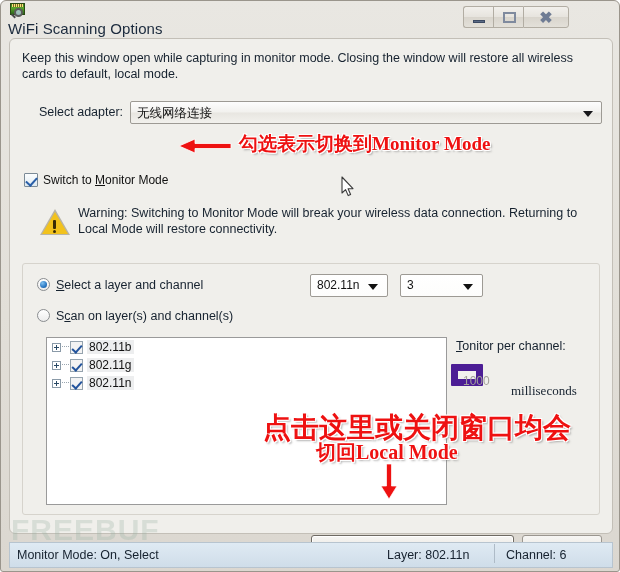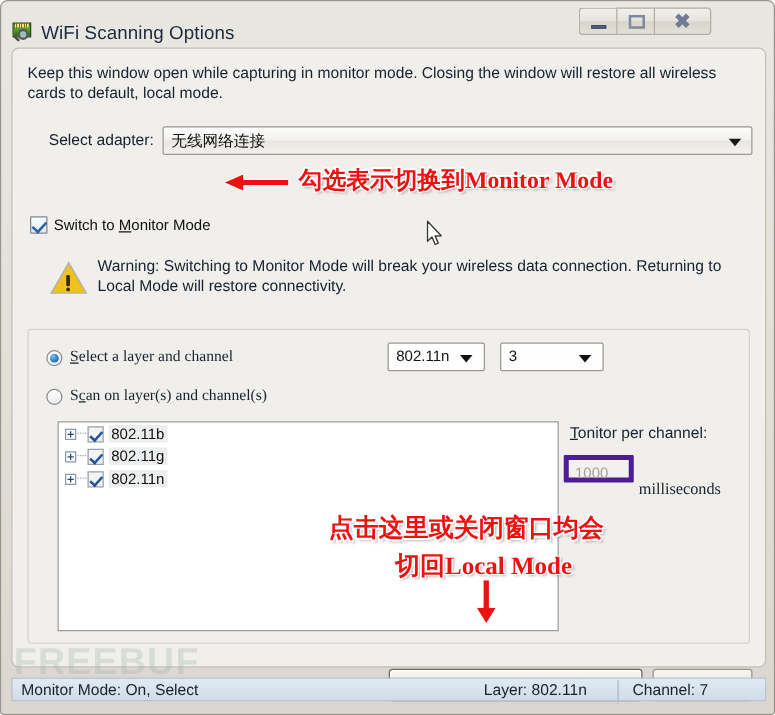--- a/index.html
+++ b/index.html
@@ -26,21 +26,22 @@
     border-radius: 6px 6px 3px 3px;
   }
 
   
   #titlebar {
     position: absolute;
     left: 1px; top: 1px;
     width: 574px; height: 33px;
     box-sizing: border-box;
     display: flex;
-    align-items: flex-end;
+    align-items: flex-start;
+    flex-direction: column;
   }
   #win-icon {
     margin-left: 7px;
     width: 18px; height: 18px;
     position: relative;
     flex: 0 0 auto;
   }
   #win-icon .card {
     position: absolute; left: 1px; top: 1px;
     width: 15px; height: 12px;
@@ -274,21 +275,21 @@
   .radio.sel::after {
     content: "";
     position: absolute;
     left: 2px; top: 2px;
     width: 7px; height: 7px;
     border-radius: 50%;
     background: radial-gradient(circle at 35% 30%, #7fc0f0 0%, #2a78c4 60%, #16518f 100%);
   }
   .radio-row {
     position: absolute;
-    display: flex; align-items: flex-end; font-family: Liberation Serif, serif;
+    display: flex; align-items: flex-start;
   }
   .radio-label {
     margin-left: 6px;
     font-size: 12.5px;
     color: #16222f;
     white-space: nowrap;
   }
   #radio-layer { left: 27px; top: 239px; }
   #radio-scan  { left: 27px; top: 270px; }
 
@@ -383,23 +384,23 @@
   #timeout-label {
     position: absolute;
     left: 446px; top: 300px;
     font-size: 12.5px;
     color: #16222f;
     white-space: nowrap;
   }
   #timeout-input {
     position: absolute;
     left: 441px; top: 325px;
-    width: 56px; height: 22px;
-    box-sizing: border-box;
-    border: 4px solid #4c1d95;
+    width: 32px; height: 22px;
+    box-sizing: border-box;
+    border: 7px solid #4c1d95;
     background: #f2f1ee;
     border-radius: 1px;
   }
   #timeout-input .val {
     position: absolute; left: 5px; top: 3px;
     font-size: 12px;
     color: #a3a09a;
   }
   #timeout-unit {
     position: absolute;
@@ -431,21 +432,21 @@
   }
   #btn-apply {
     left: 512px; top: 496px;
     width: 80px;
   }
 
   
   #statusbar {
     position: absolute;
     left: 8px; top: 541px;
-    width: 604px; height: 19px;
+    width: 604px; height: 26px;
     box-sizing: border-box;
     background: linear-gradient(to bottom,#dfeaf3 0%,#cfdde9 100%);
     border: 1px solid #b7c4cf;
     display: flex;
     align-items: center;
   }
   #status-left {
     position: absolute; left: 7px;
     font-size: 12.5px;
     color: #16222f;
@@ -496,21 +497,21 @@
       2px 2px 2px rgba(120,120,120,0.55);
     pointer-events: none;
     text-align: right;
   }
   #anno-monitor {
     left: 238px; top: 130px;
     font-size: 19px;
   }
   #anno-close-1 {
     left: 262px; top: 408px;
-    font-size: 20px;
+    font-size: 28px;
   }
   #anno-close-2 {
     left: 315px; top: 438px;
     font-size: 20px;
   }
 
   #arrow-left {
     position: absolute;
     left: 176px; top: 137px;
     width: 56px; height: 16px;
@@ -639,21 +640,21 @@
       <span><span></span><span class="ul">A</span><span>pply</span></span>
     </div>
   </div>
 
   <div id="watermark">FREEBUF</div>
 
   <div id="statusbar">
     <div id="status-left">Monitor Mode: On, Select</div>
     <div id="status-layer">Layer: 802.11n</div>
     <div id="status-sep"></div>
-    <div id="status-channel">Channel: 7</div>
+    <div id="status-channel">Channel: 6</div>
   </div>
 
   <svg id="arrow-left" viewBox="0 0 56 16">
     <g>
       <path d="M2,8 L18,1 L18,5.5 L54,5.5 L54,10.5 L18,10.5 L18,15 Z" fill="#ee1111" stroke="#ffffff" stroke-width="0.8"></path>
     </g>
   </svg>
 
   <div class="anno-text" id="anno-monitor">勾选表示切换到Monitor Mode</div>
 

